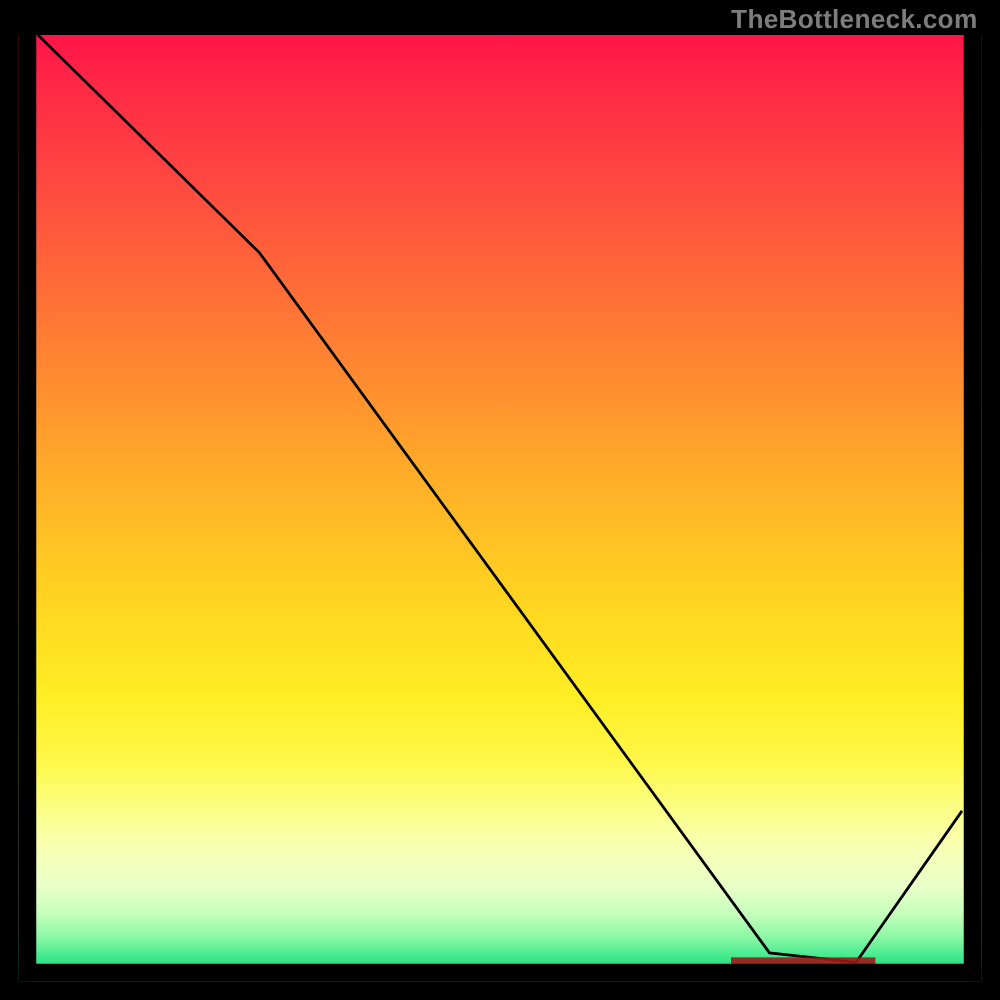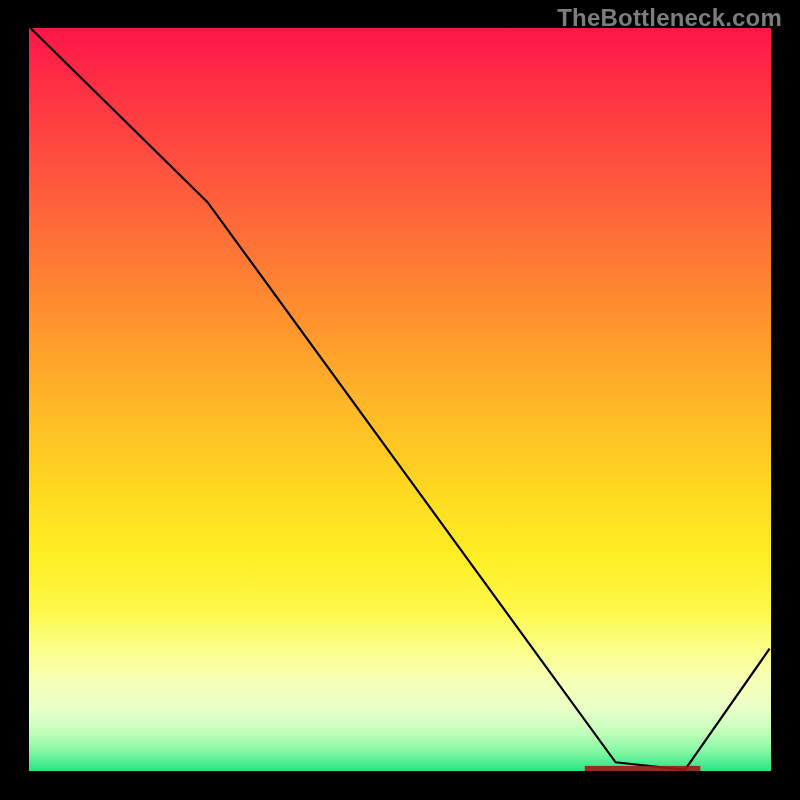--- a/index.html
+++ b/index.html
@@ -57,21 +57,21 @@
     box-sizing: border-box;
     border: 14px solid #000;
     border-top-width: 0;
     pointer-events: none;
   }
   .watermark {
     position: absolute;
     top: 4px;
     right: 18px;
     color: #7d7d7d;
-    font-size: 24px;
+    font-size: 21px;
     font-weight: 600;
     letter-spacing: 0.2px;
   }
   .line-svg {
     position: absolute;
     left: 15px;
     top: 28px;
     width: 770px;
     height: 757px;
     pointer-events: none;

